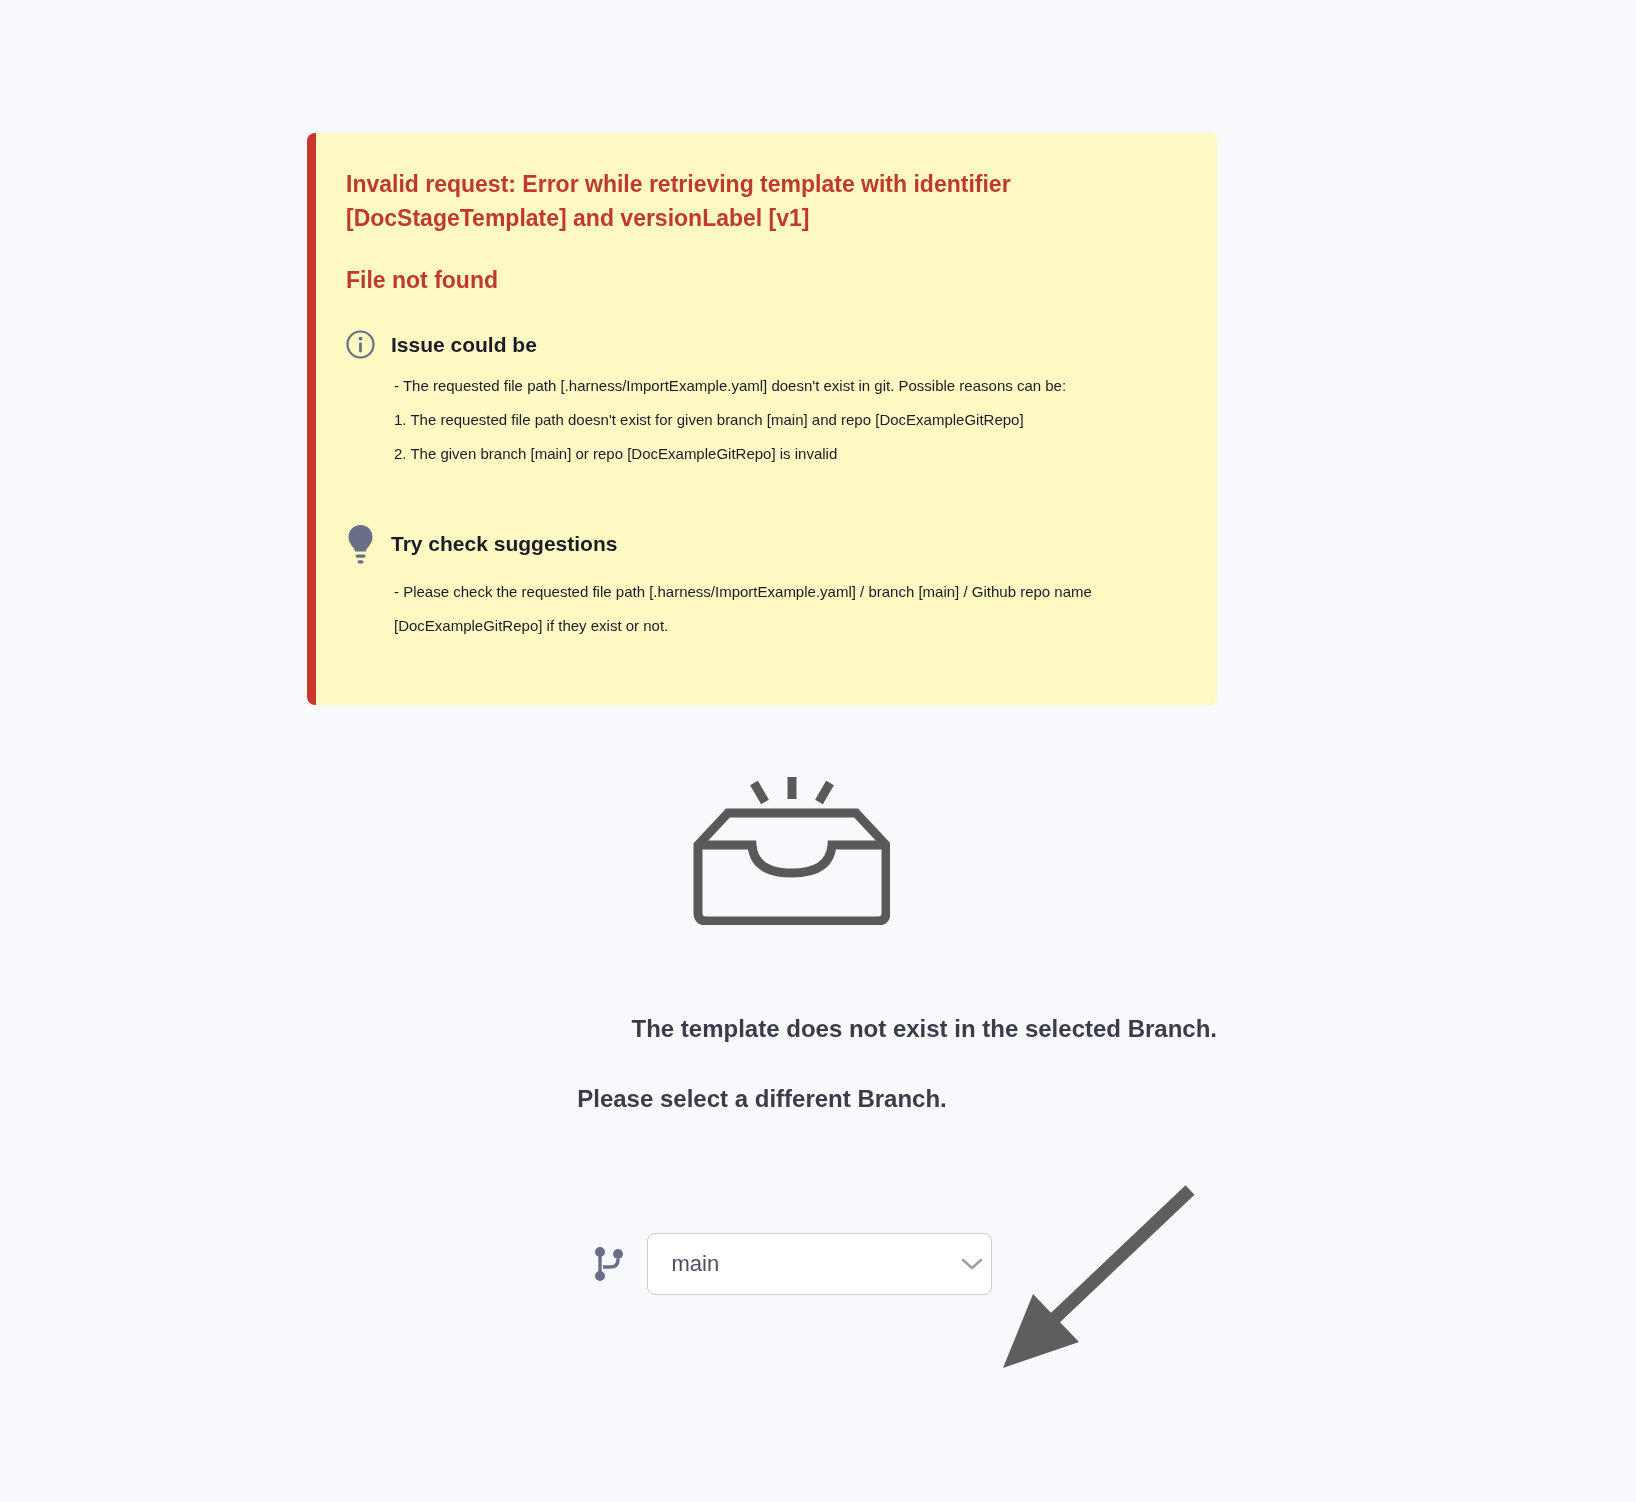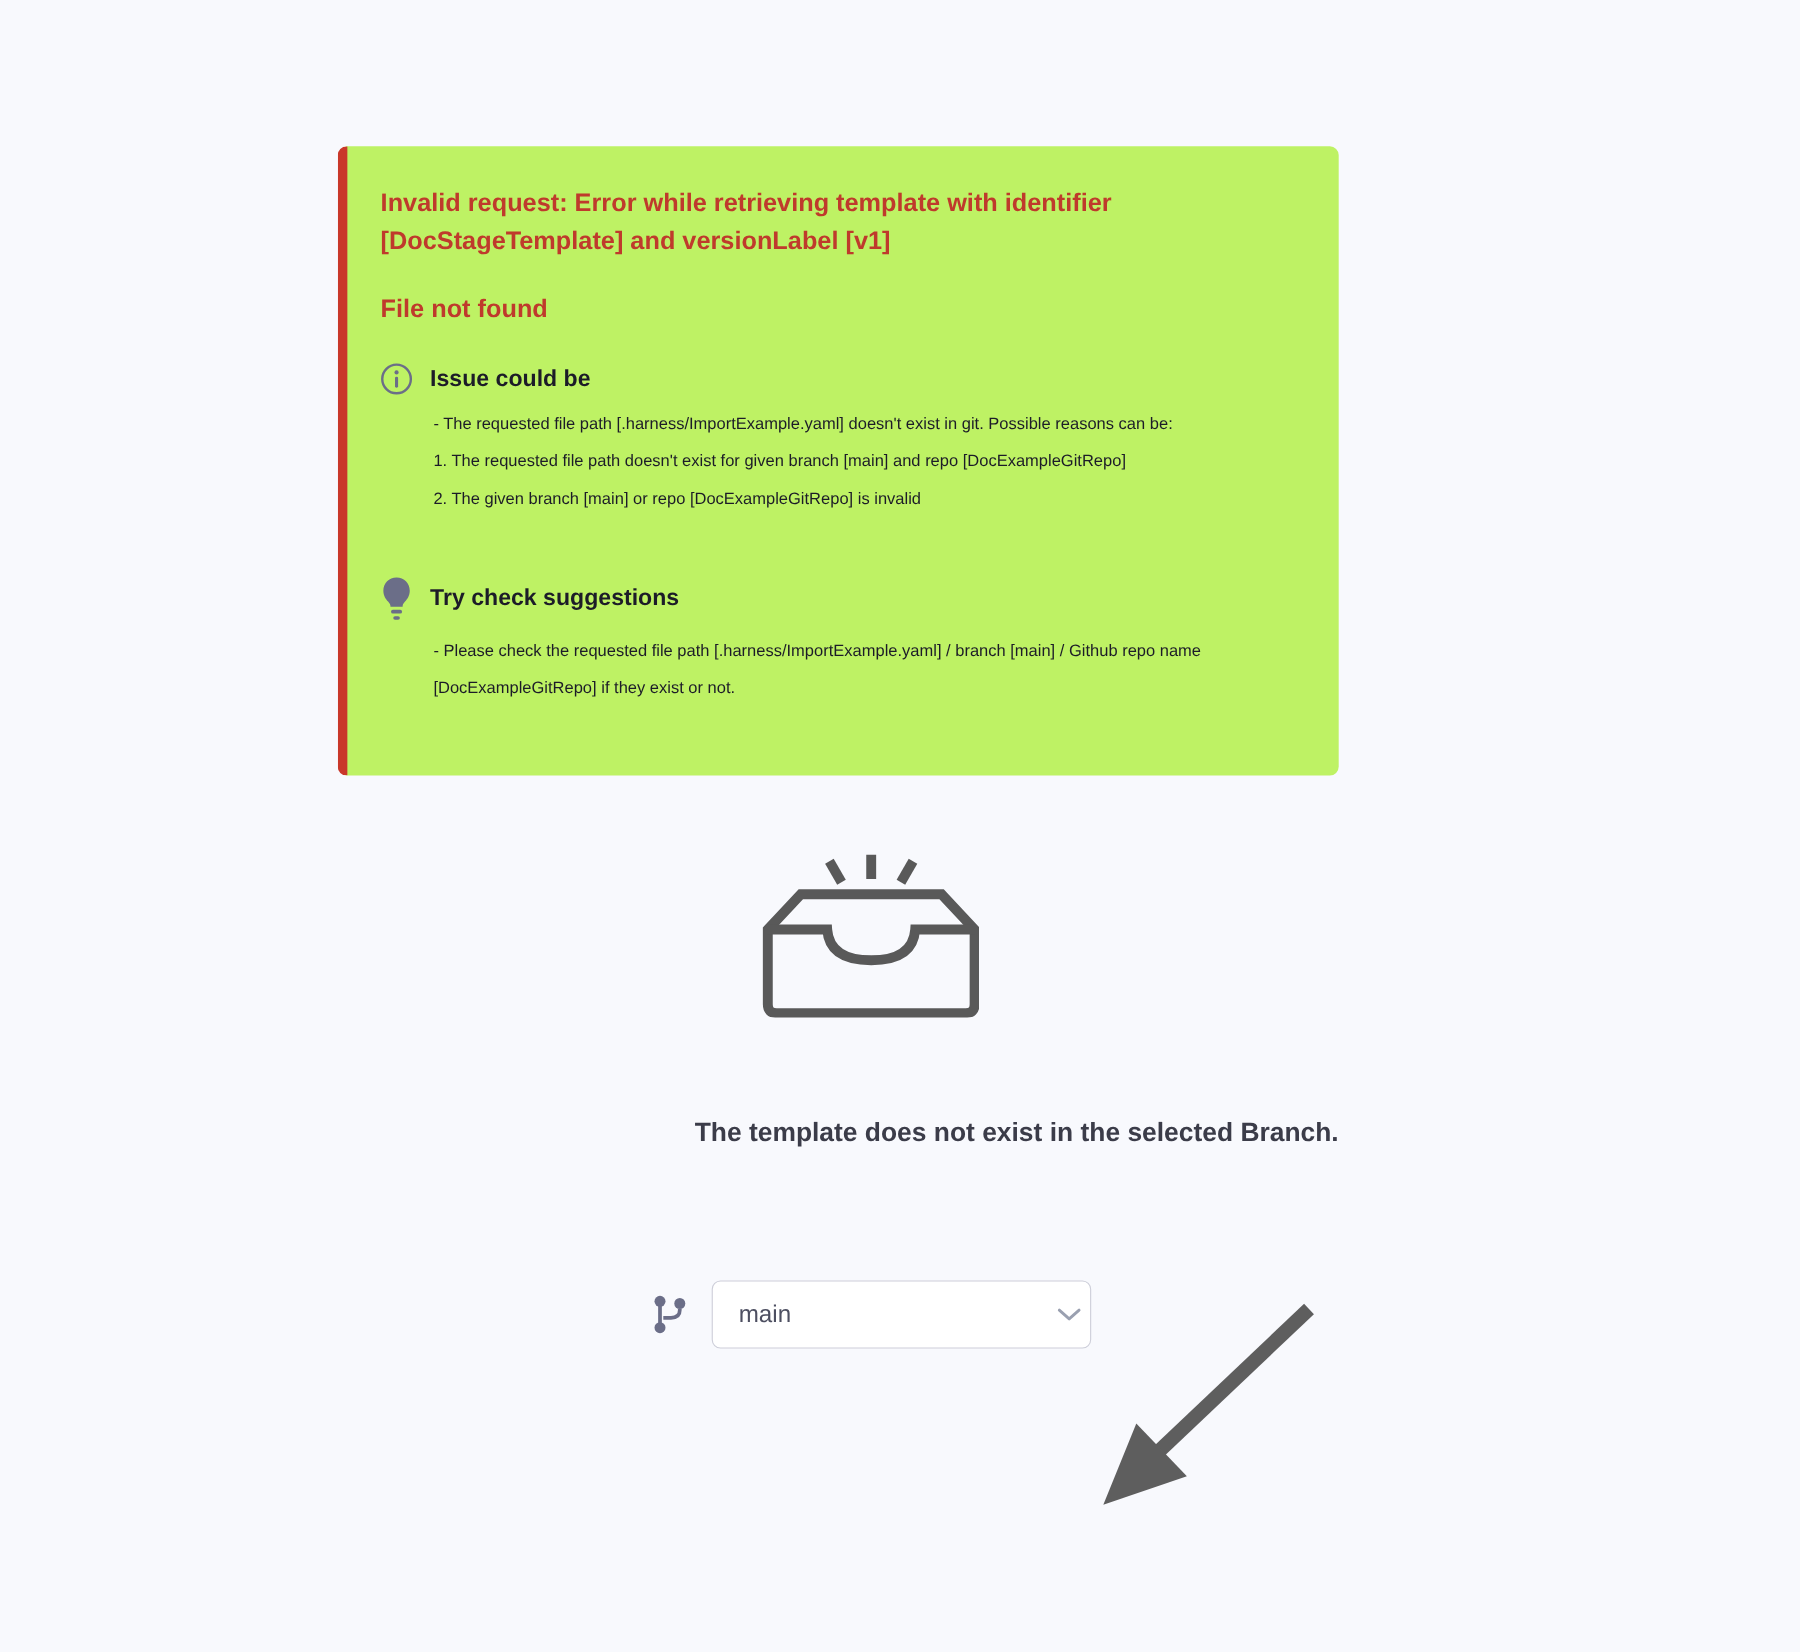--- a/index.html
+++ b/index.html
@@ -10,21 +10,21 @@
     overflow: hidden;
     position: relative;
   }
   .content-col {
     position: absolute;
     left: 307px; top: 133px;
     width: 910px;
   }
   
   .error-banner {
-    background: #bef264;
+    background: #fef9c3;
     border-left: 9px solid #c9382a;
     border-radius: 8px;
     padding: 34px 40px 62px 30px;
     width: 910px;
   }
   .error-title {
     color: #bf3a2c;
     font-size: 23px;
     font-weight: bold;
     line-height: 34px;
@@ -154,20 +154,21 @@
           <line x1="102" y1="2" x2="102" y2="24"></line>
           <line x1="140" y1="8" x2="129" y2="27"></line>
         </g>
 
         <path d="M8 70 L38 38 L166 38 L196 70 L196 138 Q196 146 188 146 L16 146 Q8 146 8 138 Z" stroke="#595959" stroke-width="9" stroke-linejoin="miter"></path>
 
         <path d="M8 70 L62 70 Q64 98 102 98 Q140 98 142 70 L196 70" stroke="#595959" stroke-width="9"></path>
       </svg>
     </span>
     <div class="empty-msg-1">The template does not exist in the selected Branch.</div>
+    <div class="empty-msg-2">Please select a different Branch.</div>
   </div>
 
   <div class="branch-row">
     <span style="display:flex;">
       <svg width="32" height="38" viewBox="0 0 32 38" fill="none">
         <circle cx="7" cy="7" r="5" fill="#6b6e88"></circle>
         <circle cx="7" cy="31" r="5" fill="#6b6e88"></circle>
         <circle cx="25" cy="9" r="5" fill="#6b6e88"></circle>
         <path d="M7 11 L7 27" stroke="#6b6e88" stroke-width="3.4"></path>
         <path d="M25 14 L25 15 Q25 22 17 22 L10 22" stroke="#6b6e88" stroke-width="3.4" fill="none"></path>

